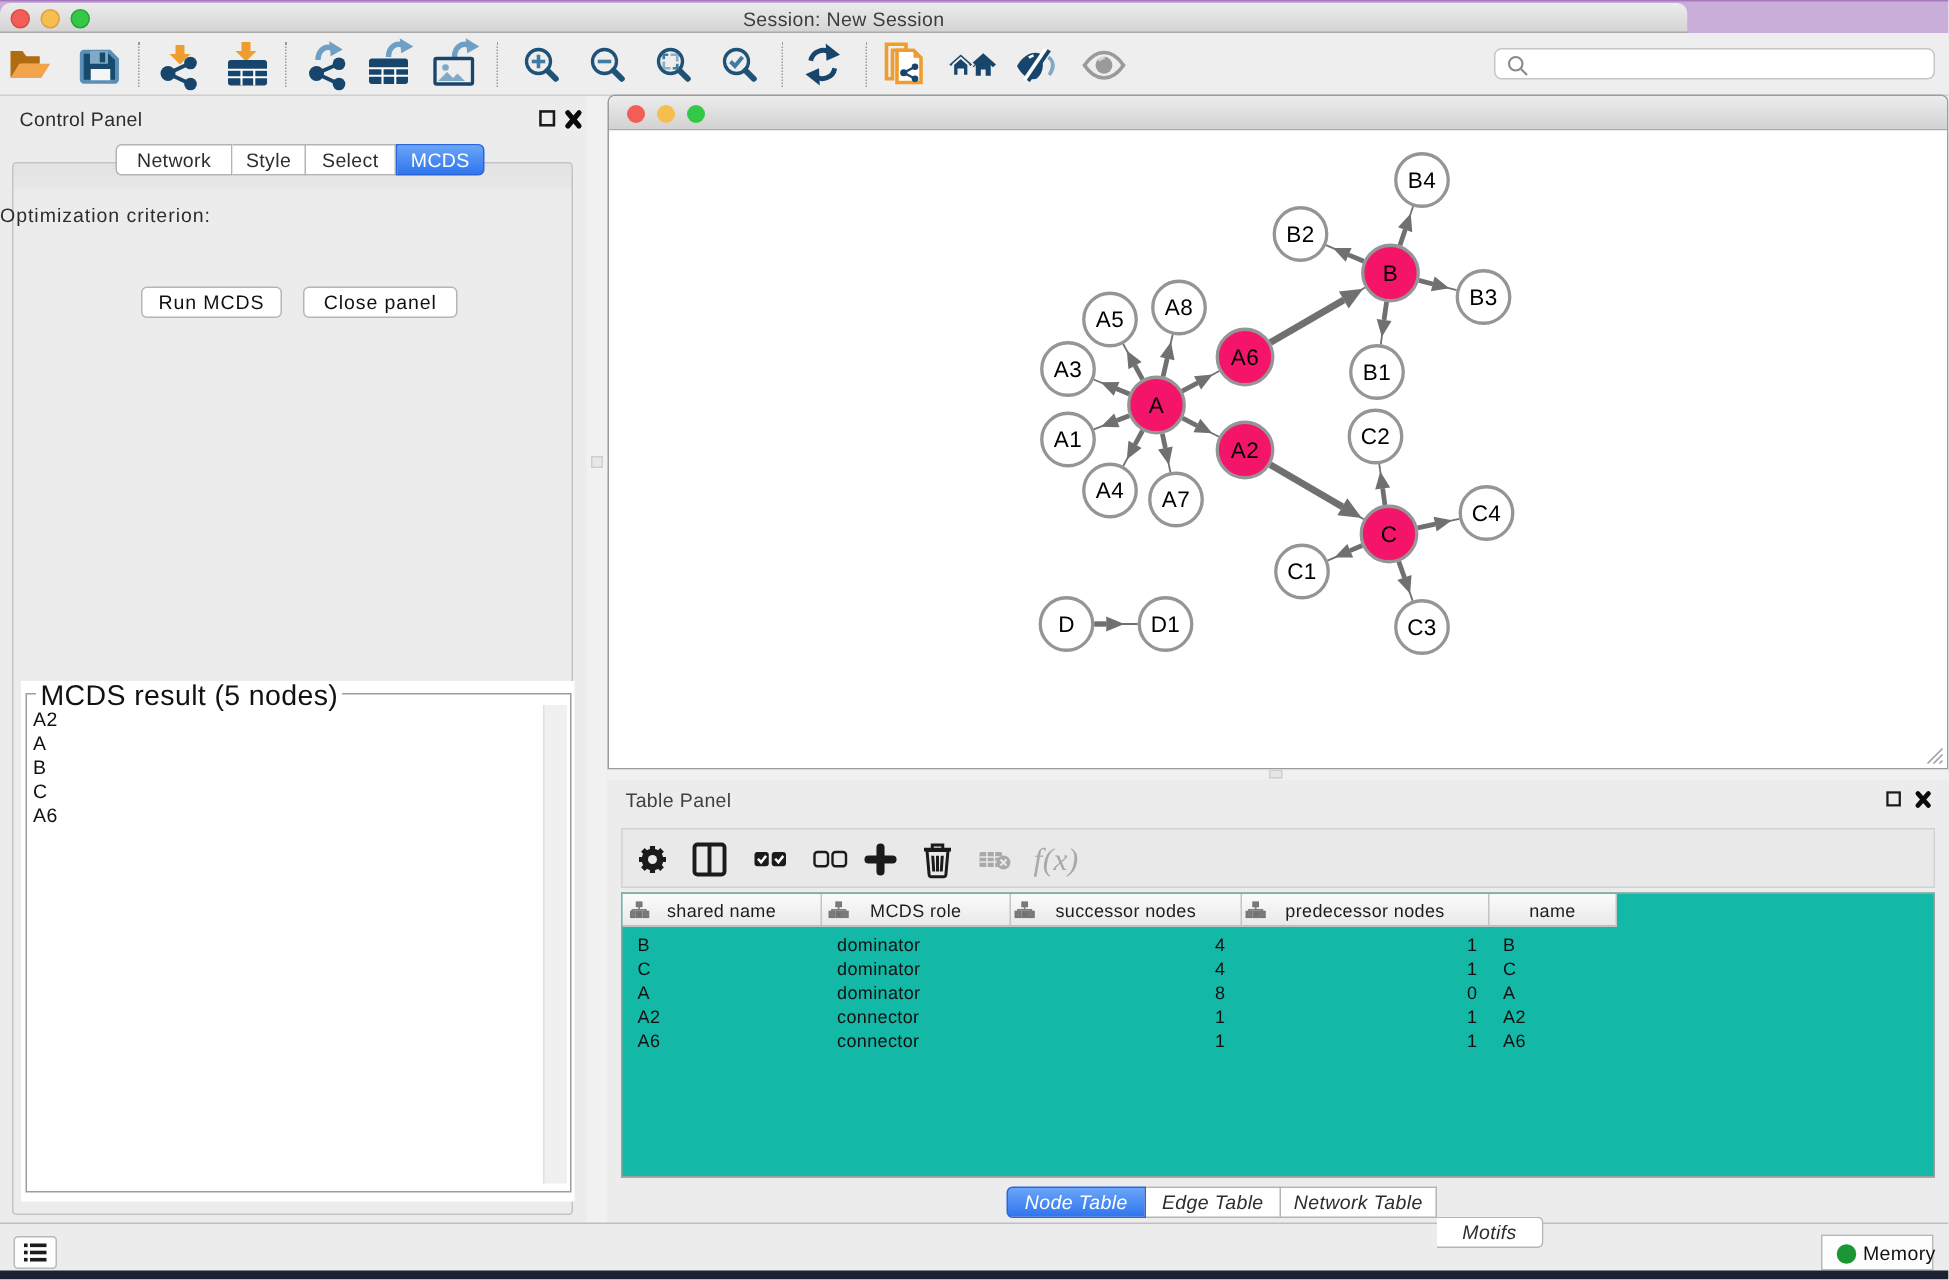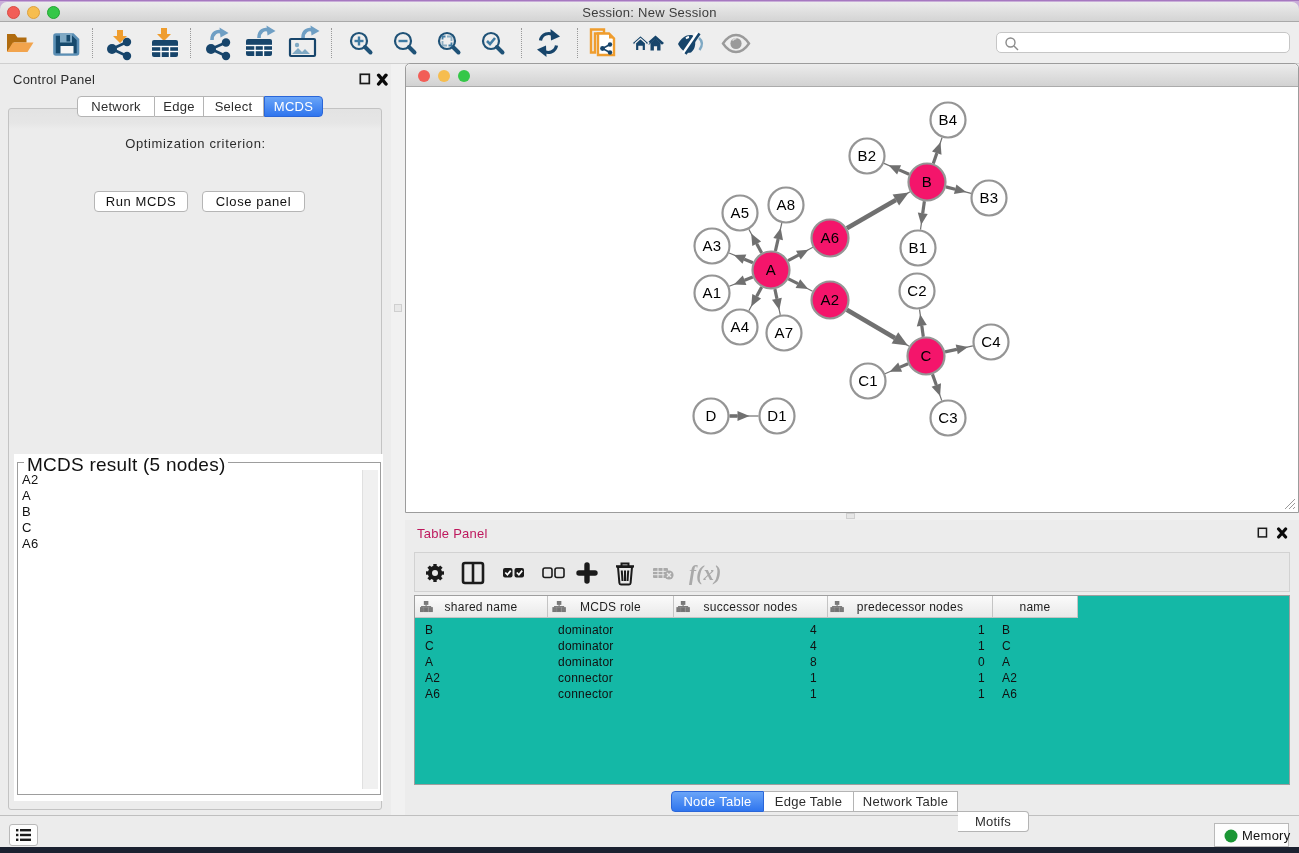--- a/index.html
+++ b/index.html
@@ -1,21 +1,21 @@
 <!DOCTYPE html>
 <html><head>
 <meta charset="utf-8">
 <style>
 * { margin:0; padding:0; box-sizing:border-box; }
 html,body { width:1299px; height:853px; overflow:hidden; }
 body { font-family:"Liberation Sans", sans-serif; background:#ececec; position:relative; letter-spacing:0.25px; }
 .abs { position:absolute; }
 
 
-#titlebar { left:0; top:2px; width:1299px; height:20px;
+#titlebar { left:0; top:2px; width:1125px; height:20px;
   background:linear-gradient(#ececec,#d4d4d4);
   border-bottom:1px solid #a9a9a9; border-radius:7px 7px 0 0; }
 .tl { position:absolute; top:4px; width:13px; height:13px; border-radius:50%; }
 #titlebar .r { left:7px;  background:#f25e57; border:0.5px solid #d94c44; }
 #titlebar .y { left:27px; background:#f6bd4f; border:0.5px solid #dfa03c; }
 #titlebar .g { left:47px; background:#35c748; border:0.5px solid #24a532; }
 #title-text { width:100%; text-align:center; top:3px; font-size:13px; color:#3c3c3c; }
 
 
 #toolbar { left:0; top:22px; width:1299px; height:42px; background:#eeeeee; border-bottom:1px solid #cfcfcf; }
@@ -24,21 +24,21 @@
 #searchbox { left:996px; top:10px; width:294px; height:21px; background:#fff;
   border:1px solid #c6c6c6; border-radius:5px; }
 
 
 #cpanel { left:0; top:64px; width:391px; height:751px; background:#ececec; }
 #cpanel-title { left:13px; top:8px; font-size:13px; color:#2d2d2d; }
 .tab { position:absolute; top:32px; height:21px; z-index:3; background:#fff; border:1px solid #b4b4b4;
   font-size:13px; color:#2d2d2d; text-align:center; line-height:19px; }
 .tab.sel { background:linear-gradient(#6aa5f8,#2f75ee); color:#fff; border-color:#2a66d8; }
 #cpanel-box { left:8px; top:44px; width:374px; height:702px; border:1px solid #c3c3c3; border-radius:3px; background:linear-gradient(180deg,#e3e3e3 0px,#e6e6e6 14px,#ececec 20px); }
-#optlabel { left:0; top:72px; width:391px; text-align:center; font-size:13px; color:#2d2d2d; letter-spacing:0.65px; }
+#optlabel { left:0; top:72px; width:391px; font-size:13px; color:#2d2d2d; letter-spacing:0.65px; }
 #combo { left:44px; top:95px; width:311px; height:21px; background:#fff; border:1px solid #a8a8a8; border-radius:4px; }
 #combo .txt { position:absolute; left:11px; top:2px; font-size:13px; color:#111; letter-spacing:0.55px; }
 #combo .btn { position:absolute; right:-1px; top:-1px; width:19px; height:21px;
   background:linear-gradient(#4a99f3,#1a6ff0); border-radius:0 5px 5px 0; }
 .pushbtn { position:absolute; height:21px; background:#fff; border:1px solid #b5b5b5; border-radius:4px;
   font-size:13px; color:#111; text-align:center; line-height:19px; letter-spacing:0.6px; }
 #resultbox { left:14px; top:390px; width:369px; height:347px; background:#fff; }
 #fieldset { position:absolute; left:3px; top:8px; width:364px; height:333px; border:1px solid #9d9d9d; }
 #legend { position:absolute; left:6px; top:-9px; background:#fff; padding:0 3px; font-size:19px; color:#111; }
 #mcds-list { position:absolute; left:4px; top:9px; font-size:13px; color:#111; line-height:16px; }
@@ -56,27 +56,27 @@
 #nettitle .y { left:32px; background:#f6bd4f; }
 #nettitle .g { left:52px; background:#35c748; }
 #nettitle .t { position:absolute; width:100%; top:4px; text-align:center; font-size:13px; color:#333; }
 #nettitle .tl { top:6px; width:12px; height:12px; }
 
 
 #hgap { left:405px; top:513px; width:894px; height:7px; background:#f0f0f0; }
 
 
 #tpanel { left:405px; top:520px; width:894px; height:295px; background:#ececec; }
-#tpanel-title { left:12px; top:6px; font-size:13px; color:#be185d; }
-#ttoolbar { left:9px; top:32px; width:876px; height:40px; background:#e9e9e9; border:1px solid #d2d2d2;font-weight:bold; }
+#tpanel-title { left:12px; top:6px; font-size:13px; color:#404040; }
+#ttoolbar { left:9px; top:32px; width:876px; height:40px; background:#e9e9e9; border:1px solid #d2d2d2; }
 #ttable { left:9px; top:75px; width:876px; height:190px; background:#14b8a6; border:1px solid #9e9e9e; }
 #thead { position:absolute; left:0; top:0; height:22px; background:linear-gradient(#fbfbfb,#e9e9e9); border-bottom:1px solid #c4c4c4; }
 .hcell { position:absolute; top:0; height:22px; border-right:1px solid #c4c4c4; font-size:12px; color:#1d1d1d; text-align:center; line-height:22px; }
 .trow { position:absolute; font-size:12px; color:#111; }
-.tabs2 { top:271px !important; }
+.tabs2 { top:271px !important;font-style:italic; }
 
 
 #statusbar { left:0; top:815px; width:1299px; height:15px; background:#ececec; border-top:1px solid #bfbfbf; }
 #memorybtn { left:1214px; top:7px; width:75px; height:24px; background:#fdfdfd; border:1px solid #b9b9b9; font-size:13px; color:#111; }
 #listbtn { left:9px; top:8px; width:29px; height:22px; background:#fdfdfd; border:1px solid #b9b9b9; border-radius:3px; }
 #bottomstrip { left:0; top:847px; width:1299px; height:6px; background:#1b2130; }
 </style>
 </head>
 <body>
 <div class="abs" style="left:0;top:0;width:1299px;height:22px;background:#c9aed9"></div>
@@ -233,21 +233,21 @@
   </div>
 </div>
 
 <div class="abs" id="cpanel">
   <div class="abs" id="cpanel-title">Control Panel</div>
   <svg class="abs" style="left:358px;top:9px" width="32" height="14" viewBox="0 0 32 14">
     <rect x="2.3" y="1.3" width="9" height="9.2" fill="none" stroke="#1a1a1a" stroke-width="1.7"></rect>
     <path d="M20.6,2.2 L28,11 M28,2.2 L20.6,11" stroke="#0a0a0a" stroke-width="3.4" stroke-linecap="round"></path>
   </svg>
   <div class="tab" style="left:77px; width:78px; border-radius:4px 0 0 4px;">Network</div>
-  <div class="tab" style="left:155px; width:49px; border-left:none;">Edge</div>
+  <div class="tab" style="left:155px; width:49px; border-left:none;">Style</div>
   <div class="tab" style="left:204px; width:60px; border-left:none;">Select</div>
   <div class="tab sel" style="left:264px; width:59px; border-radius:0 4px 4px 0;">MCDS</div>
   <div class="abs" id="cpanel-box"></div>
   <div class="abs" id="optlabel">Optimization criterion:</div>
   <div class="pushbtn" style="left:94px; top:127px; width:94px;">Run MCDS</div>
   <div class="pushbtn" style="left:202px; top:127px; width:103px;">Close panel</div>
   <div class="abs" id="resultbox">
     <div id="fieldset">
       <div id="legend">MCDS result (5 nodes)</div>
       <div id="mcds-list">A2<br>A<br>B<br>C<br>A6</div>

